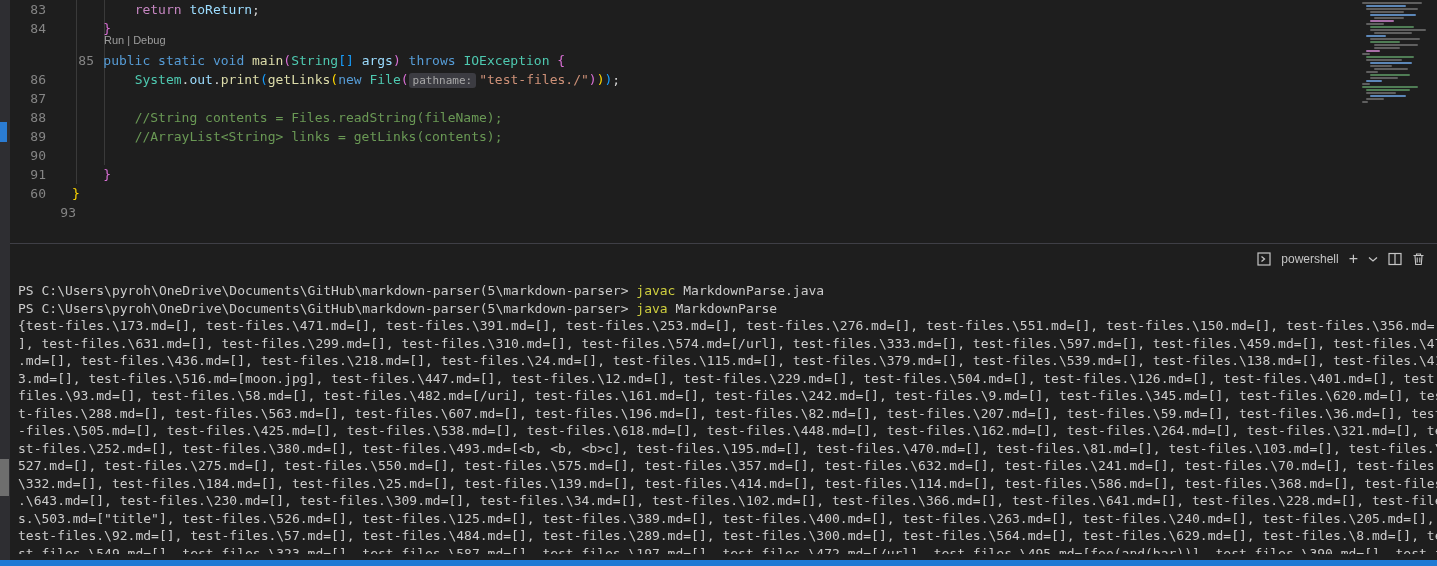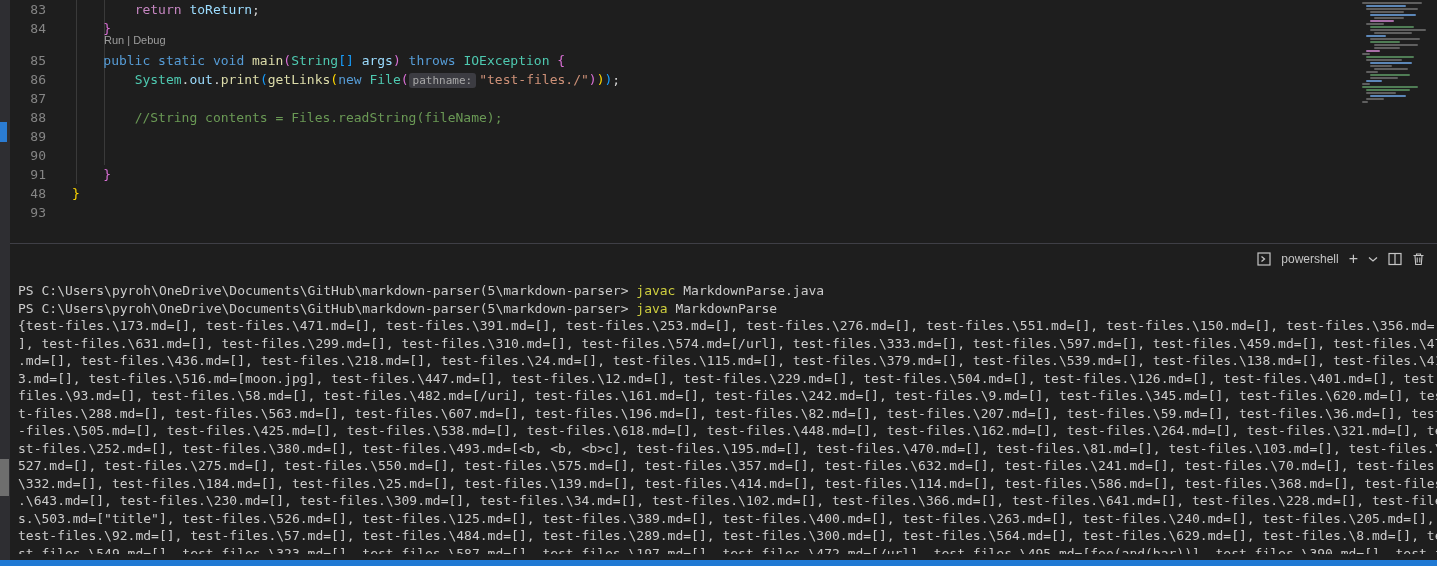--- a/index.html
+++ b/index.html
@@ -61,38 +61,38 @@
     <div class="blue-marker"></div>
     <div class="scroll-thumb"></div>
   </div>
 
   <div class="editor">
     <div class="guide" style="left:66px;top:0;height:184px"></div>
     <div class="guide" style="left:94px;top:0;height:165px"></div>
     <div id="gutter">
         <div class="gutter-num" style="top: 0px;">83</div>
         <div class="gutter-num" style="top: 19px;">84</div>
-        <div class="gutter-num" style="top: 51px;">85</div>
+        <div class="gutter-num" style="top: 51px; margin-left: 48px;">85</div>
         <div class="gutter-num" style="top: 70px;">86</div>
         <div class="gutter-num" style="top: 89px;">87</div>
         <div class="gutter-num" style="top: 108px;">88</div>
         <div class="gutter-num" style="top: 127px;">89</div>
         <div class="gutter-num" style="top: 146px;">90</div>
         <div class="gutter-num" style="top: 165px;">91</div>
-        <div class="gutter-num" style="top: 184px;">48</div>
-        <div class="gutter-num" style="top: 203px;">93</div>
+        <div class="gutter-num" style="top: 184px;">60</div>
+        <div class="gutter-num" style="top: 203px; margin-left: 30px;">93</div>
       </div>
     <div id="code">
         <div class="code-line" style="top: 0px;"><span class="tk-txt">        </span><span class="tk-ctl">return</span><span class="tk-txt"> </span><span class="tk-var">toReturn</span><span class="tk-txt">;</span></div>
         <div class="code-line" style="top: 19px;"><span class="tk-txt">    </span><span class="tk-b2">}</span></div>
         <div class="code-line" style="top: 51px;"><span class="tk-txt">    </span><span class="tk-kw">public</span><span class="tk-txt"> </span><span class="tk-kw">static</span><span class="tk-txt"> </span><span class="tk-kw">void</span><span class="tk-txt"> </span><span class="tk-fn">main</span><span class="tk-b2">(</span><span class="tk-type">String</span><span class="tk-b3">[]</span><span class="tk-txt"> </span><span class="tk-var">args</span><span class="tk-b2">)</span><span class="tk-txt"> </span><span class="tk-kw">throws</span><span class="tk-txt"> </span><span class="tk-type">IOException</span><span class="tk-txt"> </span><span class="tk-b2">{</span></div>
         <div class="code-line" style="top: 70px;"><span class="tk-txt">        </span><span class="tk-type">System</span><span class="tk-txt">.</span><span class="tk-var">out</span><span class="tk-txt">.</span><span class="tk-fn">print</span><span class="tk-b3">(</span><span class="tk-fn">getLinks</span><span class="tk-b1">(</span><span class="tk-kw">new</span><span class="tk-txt"> </span><span class="tk-type">File</span><span class="tk-b2">(</span><span class="tk-inlay">pathname:</span><span class="tk-str">"test-files./"</span><span class="tk-b2">)</span><span class="tk-b1">)</span><span class="tk-b3">)</span><span class="tk-txt">;</span></div>
         <div class="code-line" style="top: 89px;"><span class="tk-txt">        </span></div>
         <div class="code-line" style="top: 108px;"><span class="tk-txt">        </span><span class="tk-cmt">//String contents = Files.readString(fileName);</span></div>
-        <div class="code-line" style="top: 127px;"><span class="tk-txt">        </span></div>
+        <div class="code-line" style="top: 127px;"><span class="tk-txt">        </span><span class="tk-cmt">//ArrayList&lt;String&gt; links = getLinks(contents);</span></div>
         <div class="code-line" style="top: 146px;"><span class="tk-txt">        </span></div>
         <div class="code-line" style="top: 165px;"><span class="tk-txt">    </span><span class="tk-b2">}</span></div>
         <div class="code-line" style="top: 184px;"><span class="tk-b1">}</span></div>
         <div class="code-line" style="top: 203px;"></div>
       </div>
     <div class="codelens">Run | Debug</div>
     <div class="minimap" id="minimap">
         <div class="mm-line" style="top: 2px; left: 2px; width: 60px; background: rgba(150, 150, 150, 0.55);"></div>
         <div class="mm-line" style="top: 5px; left: 6px; width: 40px; background: rgb(92, 135, 184);"></div>
         <div class="mm-line" style="top: 8px; left: 6px; width: 52px; background: rgba(150, 150, 150, 0.55);"></div>

